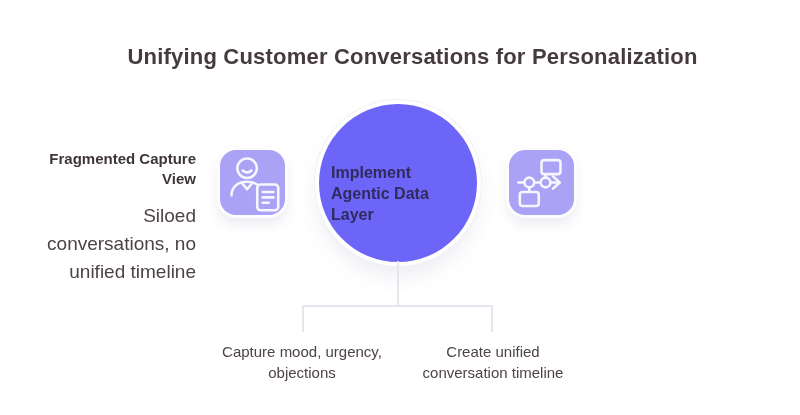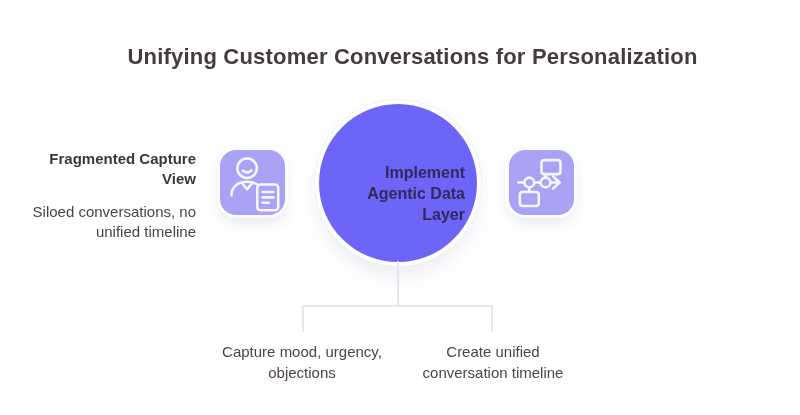--- a/index.html
+++ b/index.html
@@ -28,21 +28,21 @@
     color:var(--title-text);letter-spacing:0.2px;
   }
 
   .side-panel{position:absolute;top:149px;}
   .side-panel.left{left:28px;width:168px;text-align:right;}
   .side-panel.right{left:598px;width:152px;text-align:left;}
   .side-heading{
     font-size:15px;font-weight:bold;line-height:20px;
     color:var(--heading-text);margin:0 0 13px 0;
   }
-  .side-body{font-size:15px;line-height:20px;color:var(--body-text);}
+  .side-body{font-size:19px;line-height:28px;color:var(--body-text);}
 
   .icon-box{
     position:absolute;width:65px;height:65px;border-radius:16px;
     background:var(--icon-bg);
     box-shadow:0 0 0 3px #FDFDFF, 0 7px 14px rgba(110,110,170,0.18);
   }
   .icon-box.left{left:220px;top:150px;}
   .icon-box.right{left:509px;top:150px;}
   .icon-box svg{display:block;width:65px;height:65px;}
   .icon-box svg .stroke{
@@ -51,21 +51,21 @@
   }
   .icon-box svg .mask-fill{fill:var(--icon-bg);}
 
   .hub-circle{
     position:absolute;left:319px;top:104px;width:158px;height:158px;
     border-radius:50%;background:var(--circle-fill);
     display:flex;align-items:center;justify-content:center;
     box-shadow:0 0 0 4px #FFFFFF, 0 0 0 5px #EFF1F7, 0 12px 22px rgba(90,90,150,0.12);
   }
   .hub-label{
-    width:134px;text-align:right;font-size:16px;font-weight:bold;
+    width:134px;text-align:left;font-size:16px;font-weight:bold;
     line-height:21px;color:var(--circle-text);margin-top:20px;
   }
 
   .line{position:absolute;background:var(--connector);}
   .line.v-main{left:397px;top:261px;width:2px;height:46px;}
   .line.h-branch{left:302px;top:305px;width:191px;height:2px;}
   .line.v-left{left:302px;top:305px;width:2px;height:27px;}
   .line.v-right{left:491px;top:305px;width:2px;height:27px;}
 
   .branch-label{

